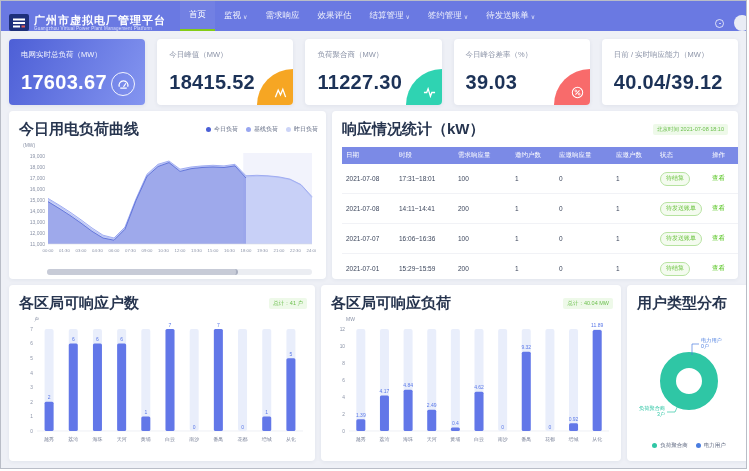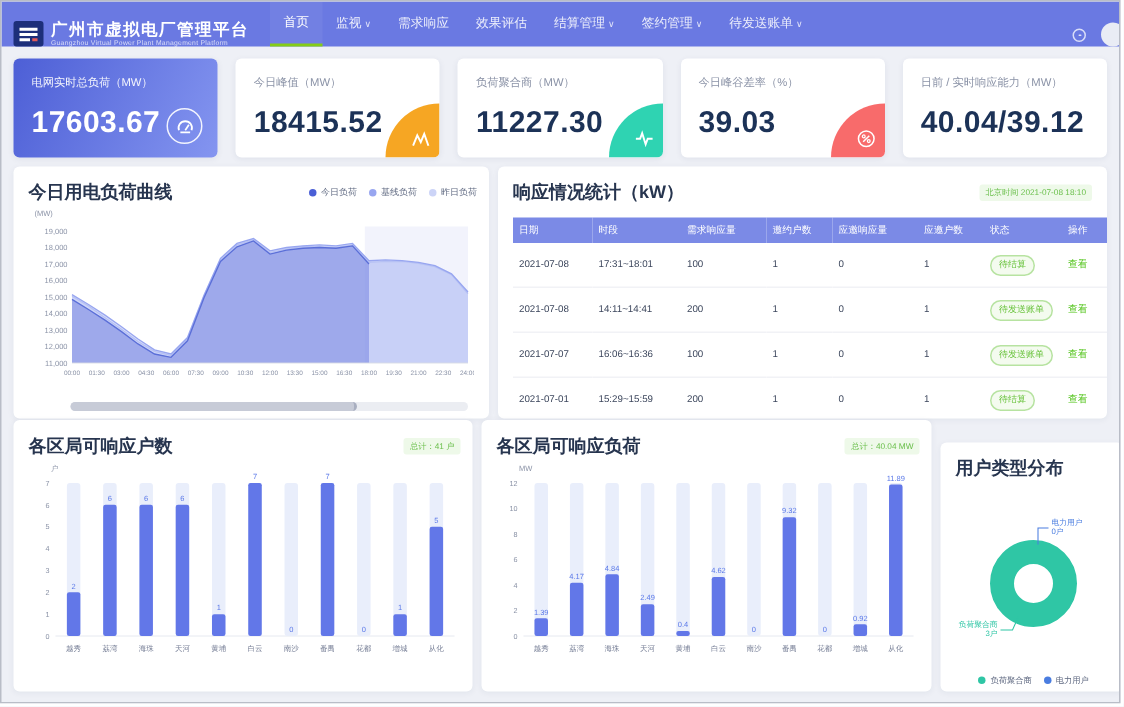--- a/index.html
+++ b/index.html
@@ -32,40 +32,40 @@
   .kpi-value { font-size:20px; font-weight:bold; color:#1c3257; margin-top:11px; letter-spacing:.3px; }
   .kpi-card.primary .kpi-value { color:#fff; }
   .kpi-corner { position:absolute; right:0; bottom:0; width:36px; height:36px; border-top-left-radius:100%; display:flex; align-items:flex-end; justify-content:flex-end; padding:0 6px 6px 0; }
   .kpi-corner svg { width:13px; height:13px; }
   .kpi-ring { position:absolute; right:10px; bottom:9px; width:24px; height:24px; border:1.5px solid rgba(255,255,255,.9); border-radius:50%; display:flex; align-items:center; justify-content:center; }
   .kpi-ring svg { width:13px; height:13px; }
 
   
   .panel { background:#fff; border-radius:4px; box-shadow:0 1px 4px rgba(25,45,90,.06); }
   .panel-head { display:flex; align-items:center; justify-content:space-between; }
-  .panel-title { font-size:12px; font-weight:bold; color:#27354f; }
+  .panel-title { font-size:15px; font-weight:bold; color:#27354f; }
   .green-badge { font-size:5.5px; color:#6abf4b; background:#eef9e9; border-radius:2px; padding:2px 4px; white-space:nowrap; }
 
   .mid-row { display:flex; gap:6px; margin:6px 8px 0; height:168px; }
   .load-panel { width:317px; flex:none; padding:9px 8px 4px 10px; }
   .legend { display:flex; gap:8px; align-items:center; }
   .legend-item { display:flex; align-items:center; gap:3px; font-size:6px; color:#5e6880; cursor:pointer; }
   .legend-dot { width:5px; height:5px; border-radius:50%; }
   .chart-unit { font-size:5px; color:#8b93a7; margin:3px 0 0 4px; }
   .slider { height:6px; background:#ebedf2; border-radius:3px; margin:2px 6px 0 28px; position:relative; cursor:pointer; }
   .slider-fill { position:absolute; left:0; top:0; height:6px; background:#c7cbd7; border-radius:3px; border-right:2px solid #a9afc0; }
 
   .table-panel { flex:1; padding:9px 10px 6px; overflow:hidden; }
   .resp-table { width:100%; border-collapse:collapse; table-layout:fixed; margin-top:8px; }
   .resp-table th { background:#7b8ae6; color:#fff; font-weight:normal; font-size:6.5px; text-align:left; padding:4px 4px; white-space:nowrap; }
   .resp-table td { font-size:6.5px; color:#3c465c; padding:7.5px 4px; border-bottom:1px solid #f1f2f6; white-space:nowrap; }
   .status-pill { display:inline-block; font-size:6px; color:#67c23a; background:#f4fbef; border:1px solid #b7e3a1; border-radius:7px; padding:1.5px 5px; }
   .view-link { color:#52c41a; cursor:pointer; }
 
-  .bot-row { display:flex; gap:6px; margin:6px 8px; height:176px;align-items:flex-end; }
+  .bot-row { display:flex; gap:6px; margin:6px 8px; height:176px; }
   .bar-panel { padding:9px 8px 2px 10px; }
   .users-panel { width:306px; flex:none; }
   .loadbar-panel { width:300px; flex:none; }
   .donut-panel { flex:1; padding:9px 8px 4px 10px; display:flex; flex-direction:column; }
   .donut-legend { display:flex; justify-content:center; gap:8px; margin-top:1px; }
   .donut-legend .legend-item { font-size:5.5px; }
   svg text { font-family:"Liberation Sans","DejaVu Sans",sans-serif; }
 </style>
 </head>
 <body>

